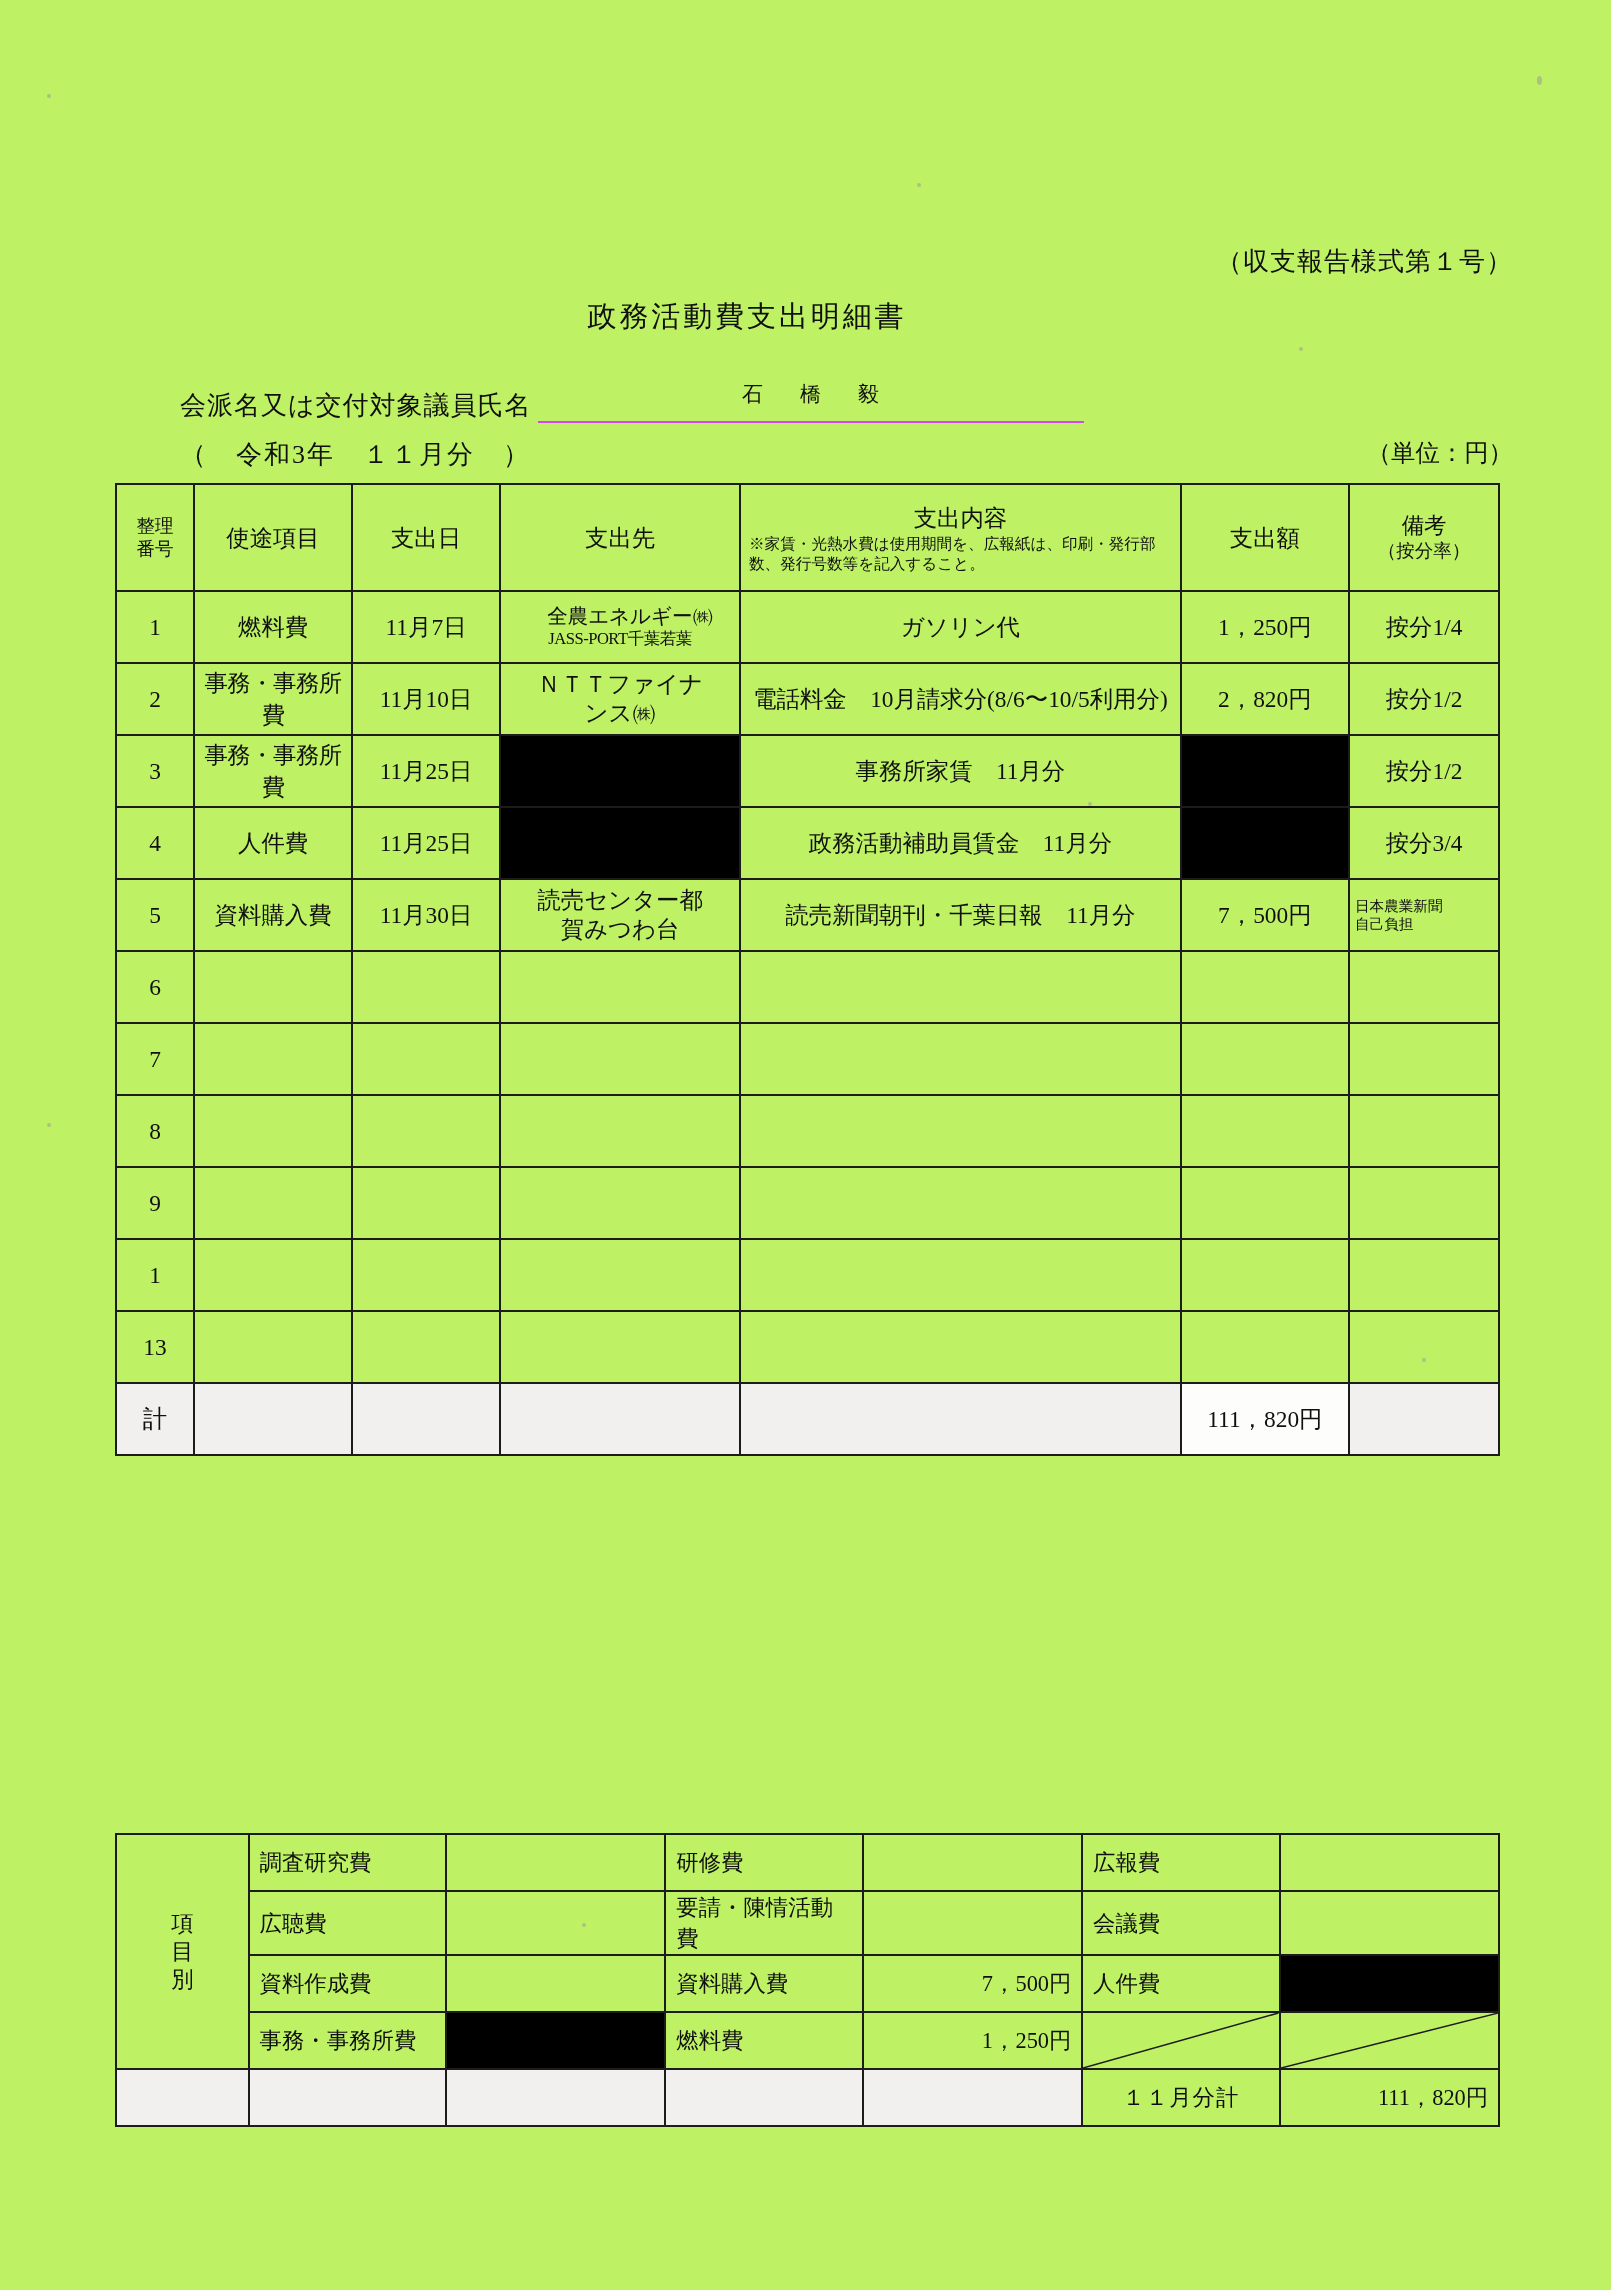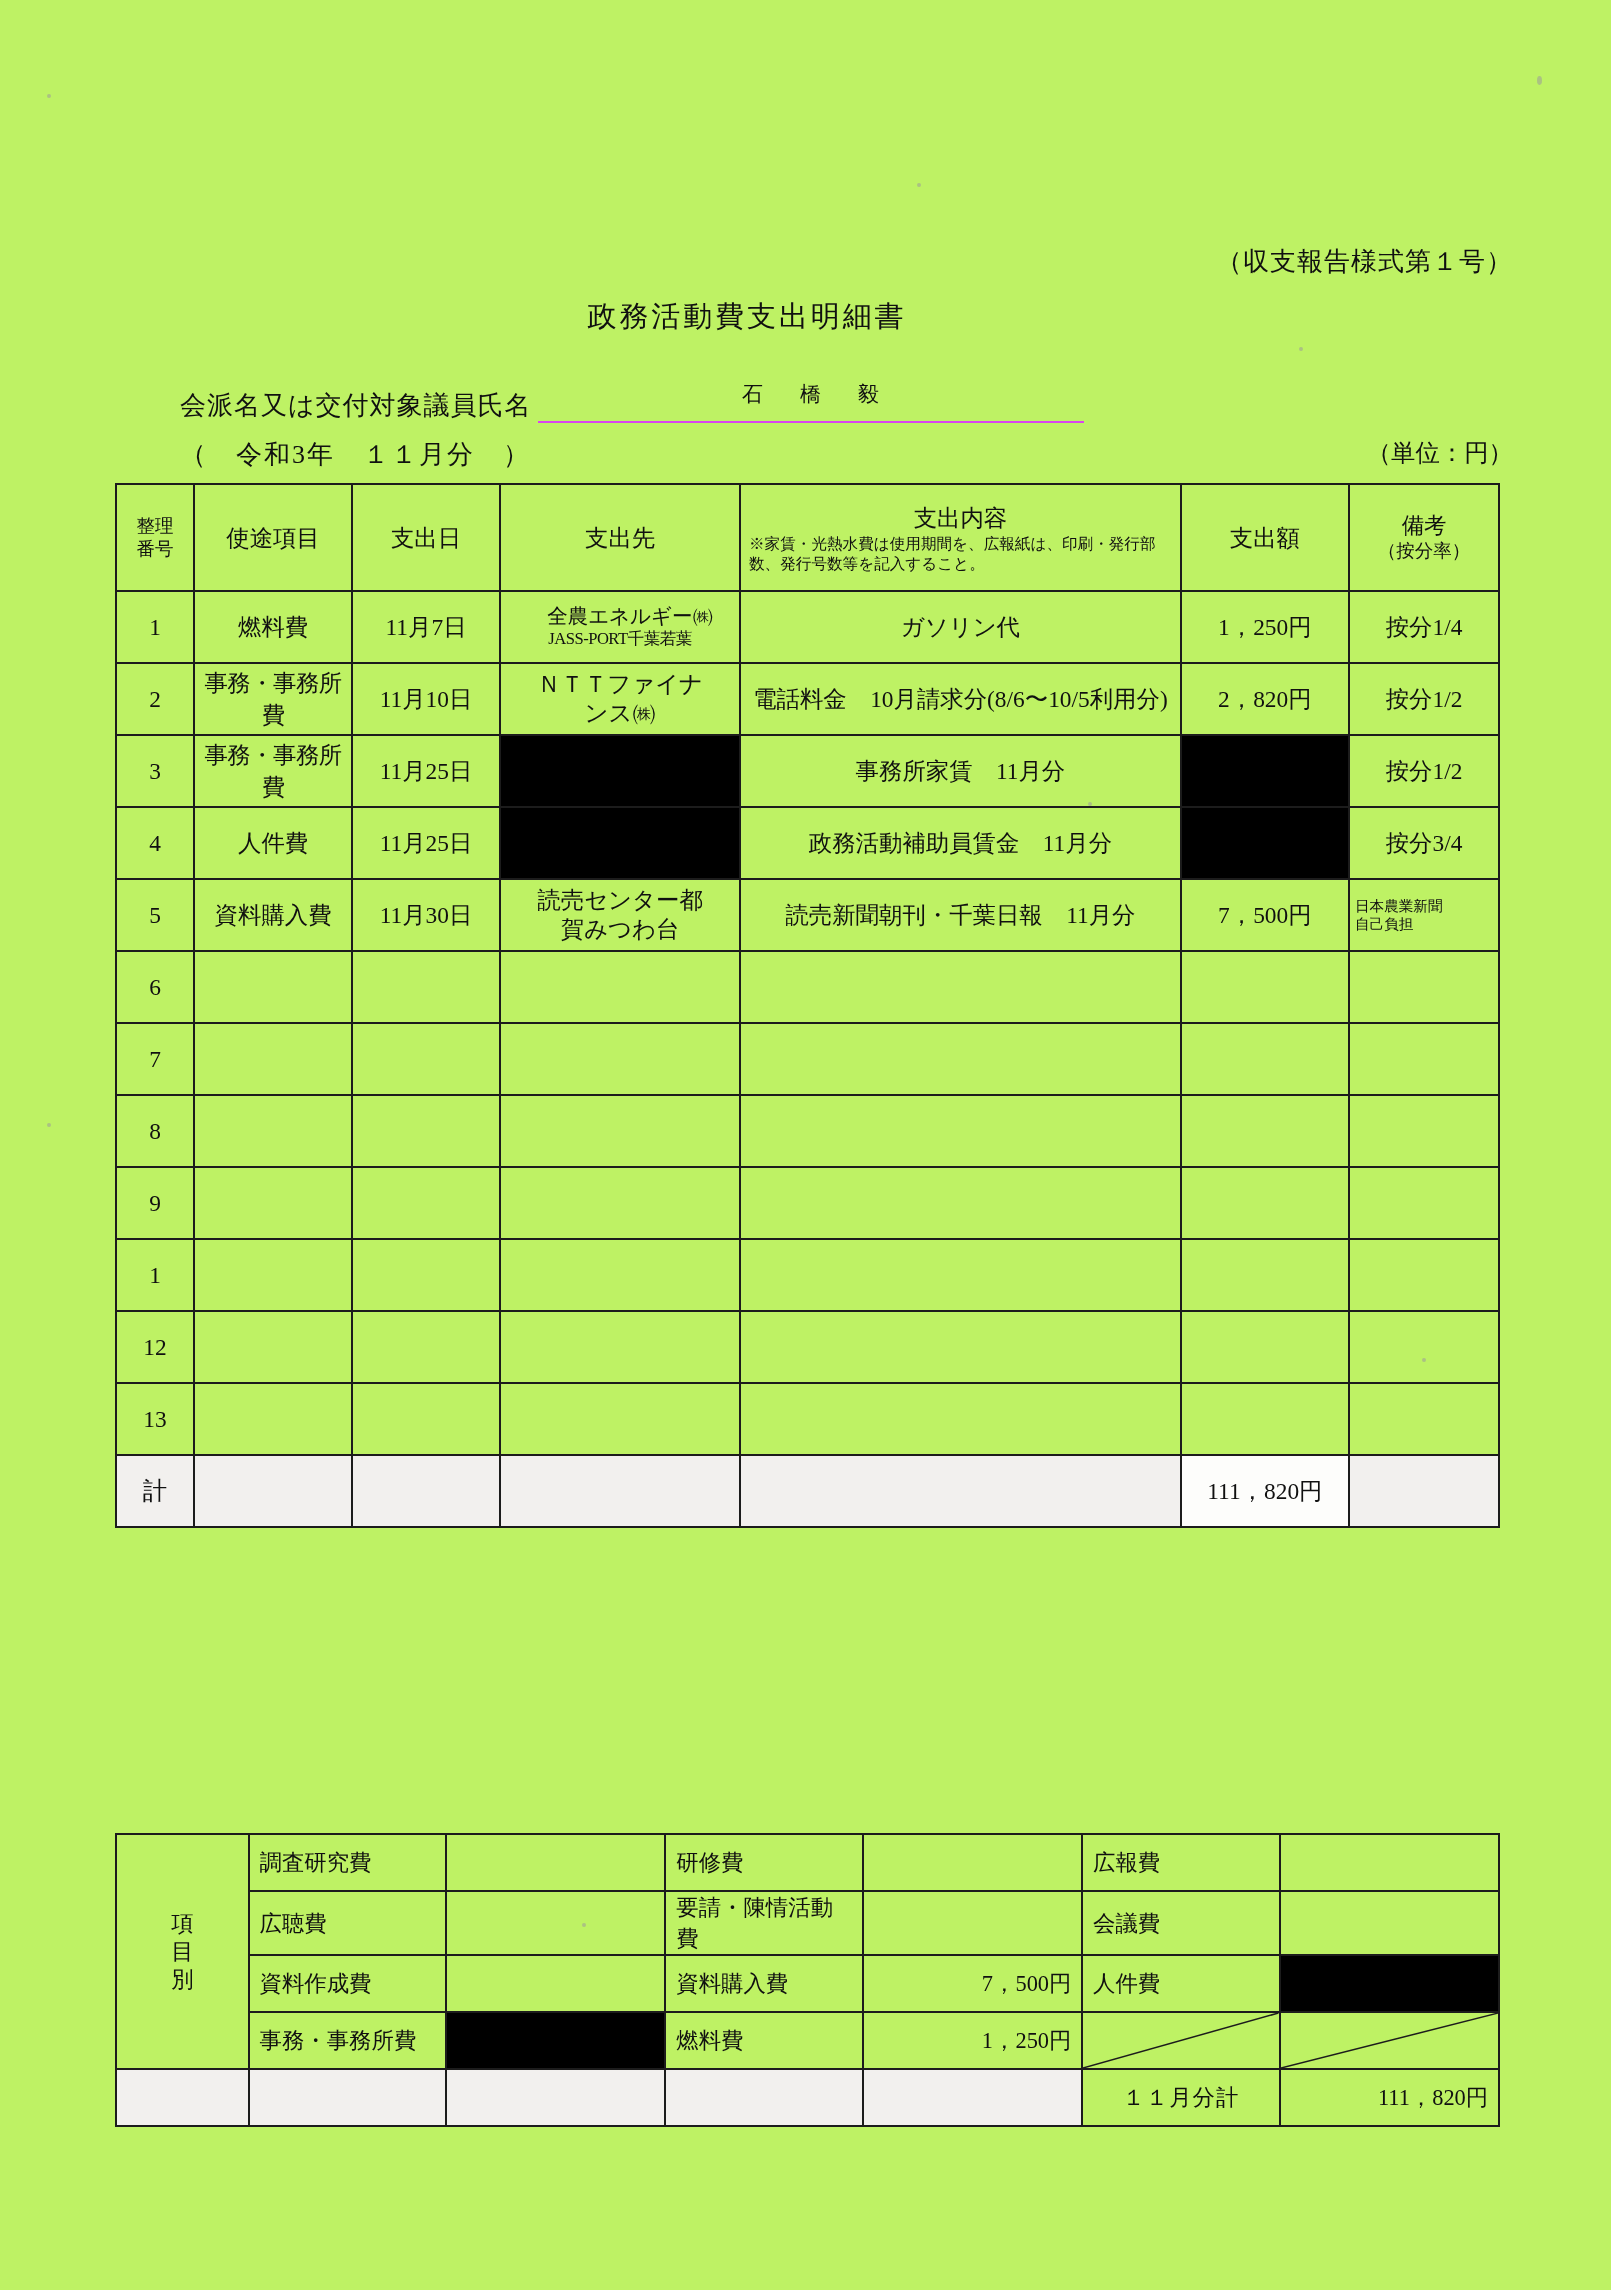--- a/index.html
+++ b/index.html
@@ -331,29 +331,20 @@
       <tr>
         <td>1</td>
         <td></td>
         <td></td>
         <td></td>
         <td></td>
         <td></td>
         <td></td>
       </tr>
       <tr>
-        <td>12</td>
-        <td></td>
-        <td></td>
-        <td></td>
-        <td></td>
-        <td></td>
-        <td></td>
-      </tr>
-      <tr>
         <td>13</td>
         <td></td>
         <td></td>
         <td></td>
         <td></td>
         <td></td>
         <td></td>
       </tr>
 
       <tr class="total">

